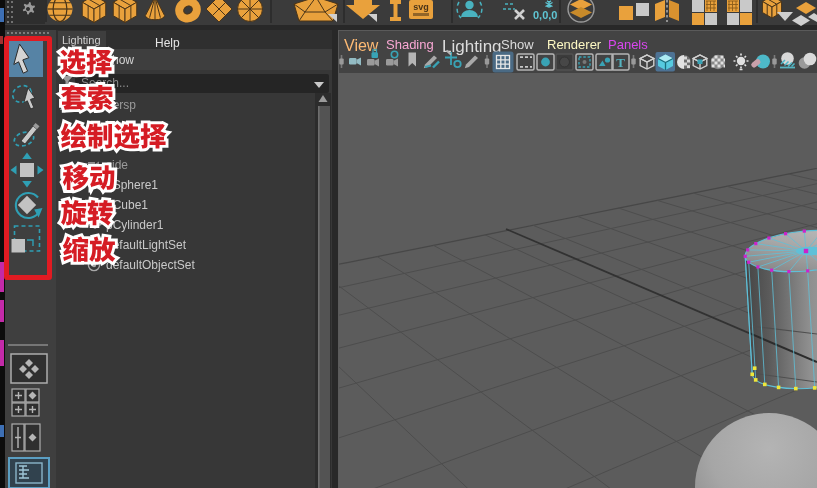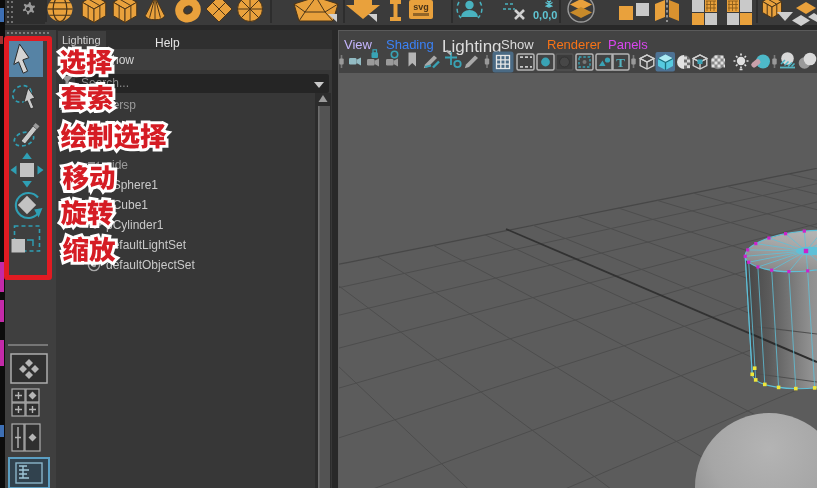--- a/index.html
+++ b/index.html
@@ -268,25 +268,25 @@
 </svg>
 
 <div class="abs" style="left:315px;top:93px;width:16px;height:395px;background:#2c2c2c"></div>
 <svg class="abs" style="left:315px;top:93px" width="16" height="395">
 <polygon points="8,2 12.5,9 3.5,9" fill="#9a9a9a"></polygon>
 <rect x="3" y="13" width="12" height="382" fill="#535353"></rect>
 <rect x="3" y="13" width="1.6" height="382" fill="#6e6e6e"></rect>
 </svg>
 
 <div class="abs" style="left:338px;top:30px;width:479px;height:458px;background:#434343;border-left:1px solid #5a5a5a;border-top:1px solid #5a5a5a"></div>
-<div class="abs" style="left:344px;top:37px;font-size:13px;color:#c4b5fd">View</div>
-<div class="abs" style="left:386px;top:37px;font-size:13px;color:#3b82f6">Shading</div>
+<div class="abs" style="left:344px;top:37px;font-size:16px;color:#fdba74">View</div>
+<div class="abs" style="left:386px;top:37px;font-size:13px;color:#f9a8d4">Shading</div>
 <div class="abs" style="left:442px;top:37px;font-size:17px;color:#dcdcdc">Lighting</div>
 <div class="abs" style="left:501px;top:37px;font-size:13px;color:#dcdcdc">Show</div>
-<div class="abs" style="left:547px;top:37px;font-size:13px;color:#f97316">Renderer</div>
+<div class="abs" style="left:547px;top:37px;font-size:13px;color:#fef9c3">Renderer</div>
 <div class="abs" style="left:608px;top:37px;font-size:13px;color:#d946ef">Panels</div>
 <svg class="abs" style="left:0;top:0" width="817" height="80">
       <path d="M341.5,55 v13" stroke="#7a7a7a" stroke-width="1.6"></path>
       <rect x="339.3" y="58.5" width="4.4" height="6" rx="1" fill="#9a9a9a"></rect>
 <g transform="translate(349,56)">
         <rect x="0" y="2" width="7.5" height="6.5" rx="1.2" fill="#93bcc4"></rect>
         <path d="M7.5,3.8 l4.5,-2.4 v8 L7.5,7 Z" fill="#93bcc4"></path>
       </g>
 <g transform="translate(367,57)">
         <rect x="0" y="2" width="7.5" height="6.5" rx="1.2" fill="#9a9a9a"></rect>

